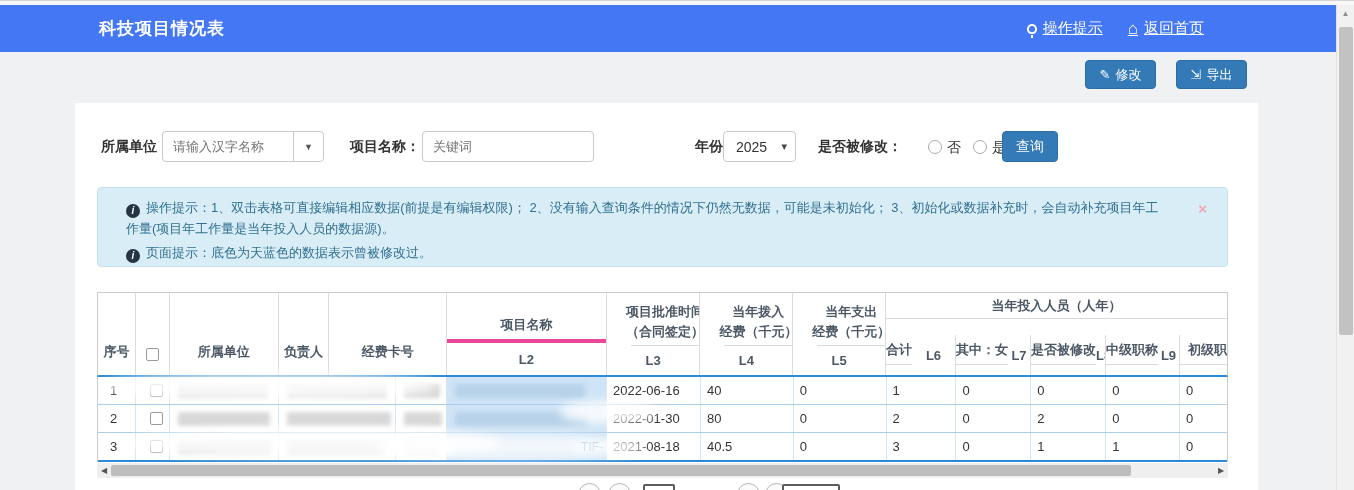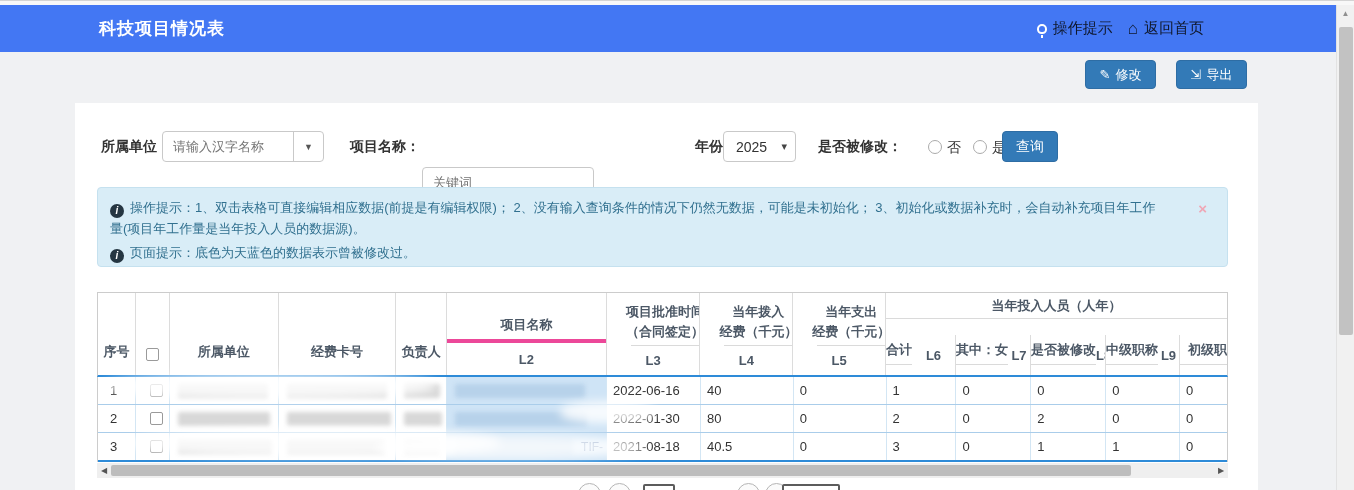--- a/index.html
+++ b/index.html
@@ -3,21 +3,21 @@
 <meta charset="utf-8">
 <style>
   * { margin:0; padding:0; box-sizing:border-box; }
   html,body { font-family:"Liberation Sans","DejaVu Sans",sans-serif; }
   #app { position:relative; width:1354px; height:490px; background:#f0f1f3; overflow:hidden; }
 
   
   .top-strip { position:absolute; left:0; top:0; width:1354px; height:5px; background:#f8f8f8; border-top:1px solid #d4d4d4; }
   .app-header { position:absolute; left:0; top:5px; width:1354px; height:47px; background:#4377f3; display:flex; align-items:center; }
   .app-title { position:absolute; left:99px; color:#fff; font-size:17px; font-weight:bold; letter-spacing:1px; }
-  .hdr-links { position:absolute; right:150px; display:flex; gap:15px; color:#0f172a; font-size:15px; }
+  .hdr-links { position:absolute; right:150px; display:flex; gap:25px; color:#ffffff; font-size:15px;text-decoration:underline; }
   .hdr-link { display:flex; align-items:center; gap:6px; cursor:pointer; }
   .bulb { display:inline-block; width:10px; height:10px; border:2px solid #fff; border-radius:50% 50% 45% 45%; position:relative; }
   .bulb:after { content:""; position:absolute; left:2px; top:9px; width:2px; height:3px; background:#fff; }
   .home-glyph { font-size:17px; line-height:1; }
 
   
   .vscroll { position:absolute; right:0; top:5px; width:18px; height:485px; background:#f1f1f1; border-left:1px solid #e2e2e2; }
   .vs-up { height:17px; display:flex; align-items:center; justify-content:center; color:#8f8f8f; font-size:8px; }
   .vs-thumb { position:absolute; left:2px; top:22px; width:14px; height:308px; background:#c2c2c2; border-radius:2px; }
 
@@ -28,30 +28,30 @@
   .btn-ico { font-size:13px; line-height:1; }
 
   
   .card { position:absolute; left:75px; top:103px; width:1183px; height:387px; background:#fff; overflow:hidden; }
 
   
   .flabel { position:absolute; top:35px; font-size:14px; font-weight:bold; color:#333; }
   .combo { position:absolute; left:87px; top:28px; width:162px; height:31px; border:1px solid #c9c9c9; border-radius:4px; background:#fff; display:flex; }
   .combo input { flex:1; border:0; outline:none; padding-left:10px; font-size:13px; color:#555; min-width:0; background:transparent; }
   .combo .caret-btn { width:30px; border-left:1px solid #c9c9c9; display:flex; align-items:center; justify-content:center; color:#555; font-size:9px; cursor:pointer; }
-  .txt-input { position:absolute; left:347px; top:28px; width:172px; height:31px; border:1px solid #c9c9c9; border-radius:4px; padding-left:10px; font-size:13px; color:#555; outline:none;margin-top:36px; }
+  .txt-input { position:absolute; left:347px; top:28px; width:172px; height:31px; border:1px solid #c9c9c9; border-radius:4px; padding-left:10px; font-size:13px; color:#555; outline:none; }
   .year-sel { position:absolute; left:648px; top:28px; width:73px; height:31px; border:1px solid #c9c9c9; border-radius:4px; background:#fff; display:flex; align-items:center; justify-content:space-between; padding:0 8px 0 12px; font-size:14px; color:#333; cursor:pointer; }
   .year-sel .chev { font-size:11px; color:#444; }
   .radio { position:absolute; top:37px; width:14px; height:14px; border:1px solid #ababab; border-radius:50%; background:#fff; cursor:pointer; }
   .radio-lbl { position:absolute; top:36px; font-size:14px; color:#333; }
   .search-btn { position:absolute; left:927px; top:28px; width:56px; height:31px; background:#337ab7; border:1px solid #2e6da4; border-radius:4px; color:#fff; font-size:14px; display:flex; align-items:center; justify-content:center; cursor:pointer; }
 
   
   .notice { position:absolute; left:22px; top:84px; width:1131px; height:80px; background:#d9edf7; border:1px solid #c5e1ef; border-radius:4px; padding:9px 60px 8px 12px; color:#31708f; font-size:13px; line-height:21px; }
-  .notice p { margin:0 0 3px 0; }
+  .notice p { margin:0 0 3px 16px; }
   .info-ico { display:inline-block; width:14px; height:14px; border-radius:50%; background:#253642; color:#fff; font-size:10px; font-weight:bold; font-style:italic; text-align:center; line-height:14px; margin-right:6px; vertical-align:-2px; }
   .notice-close { position:absolute; right:20px; top:10px; color:#efa7b6; font-size:15px; font-weight:bold; cursor:pointer; }
 
   
   .tbl { position:absolute; left:22px; top:189px; width:1131px; }
   .thead { display:flex; height:85px; background:#fff; border:1px solid #cccccc; border-bottom:2px solid #2e8bd8; color:#4c5866; font-size:13px; font-weight:bold; }
   .hcol { border-right:1px solid #dcdcdc; display:flex; flex-direction:column; overflow:hidden; white-space:nowrap; }
   .hcol.simple { justify-content:flex-end; align-items:center; padding-bottom:14px; }
   .htop { height:50px; border-bottom:4px solid #ec4899; display:flex; align-items:flex-end; justify-content:center; padding-bottom:5px; }
   .htop2 { height:53px; border-bottom:1px solid #dadada; display:flex; flex-direction:column; align-items:center; justify-content:flex-end; padding-bottom:3px; line-height:20px;margin-left:24px; }
@@ -153,22 +153,22 @@
       <span class="notice-close">×</span>
     </div>
 
     <div class="tbl">
       <div class="thead">
         <div class="hcol simple c1">序号</div>
         <div class="hcol simple c2">
             <span class="chk" style="margin:0"></span>
           </div>
         <div class="hcol simple c3">所属单位</div>
+        <div class="hcol simple c5">负责人</div>
         <div class="hcol simple c4">经费卡号</div>
-        <div class="hcol simple c5">负责人</div>
         <div class="hcol c6">
           <div class="htop">项目名称</div>
           <div class="hcode">L2</div>
         </div>
         <div class="hcol c7">
           <div class="htop2">
             <span>项目批准时间</span>
             <span>（合同签定）</span>
           </div>
           <div class="hcode">L3</div>

